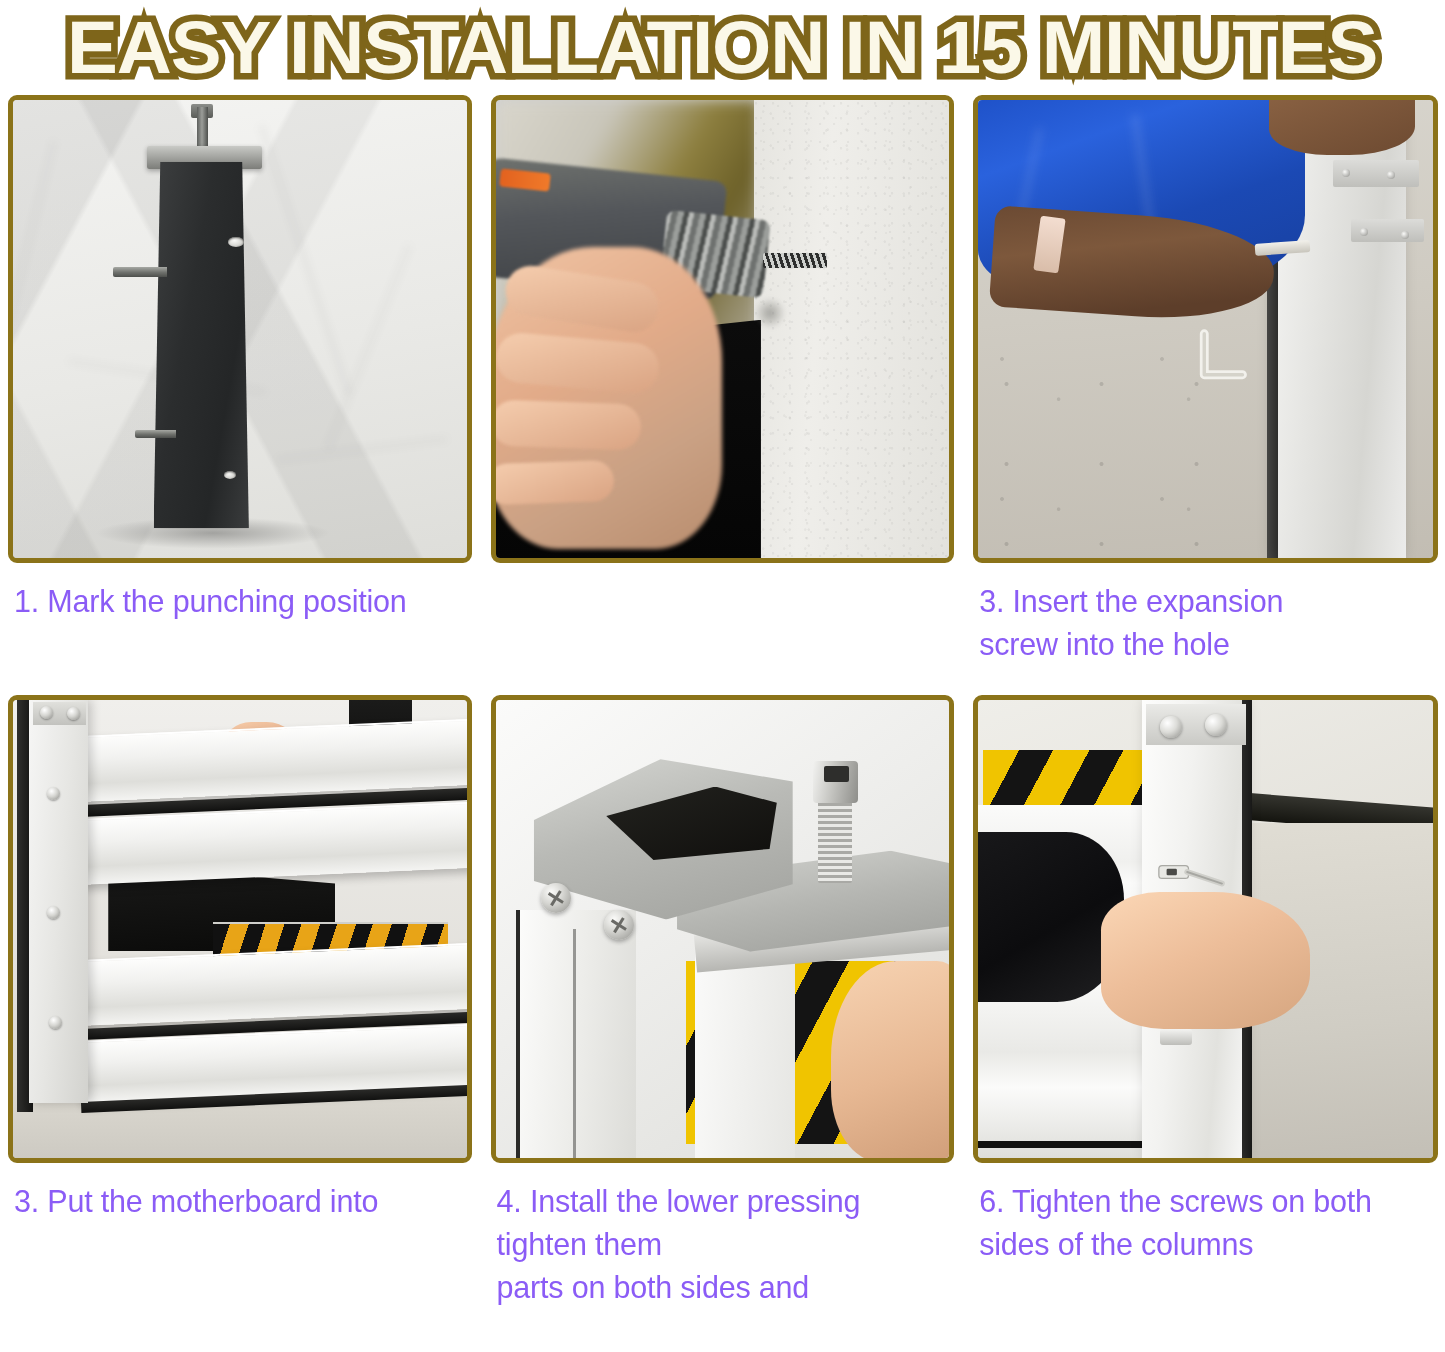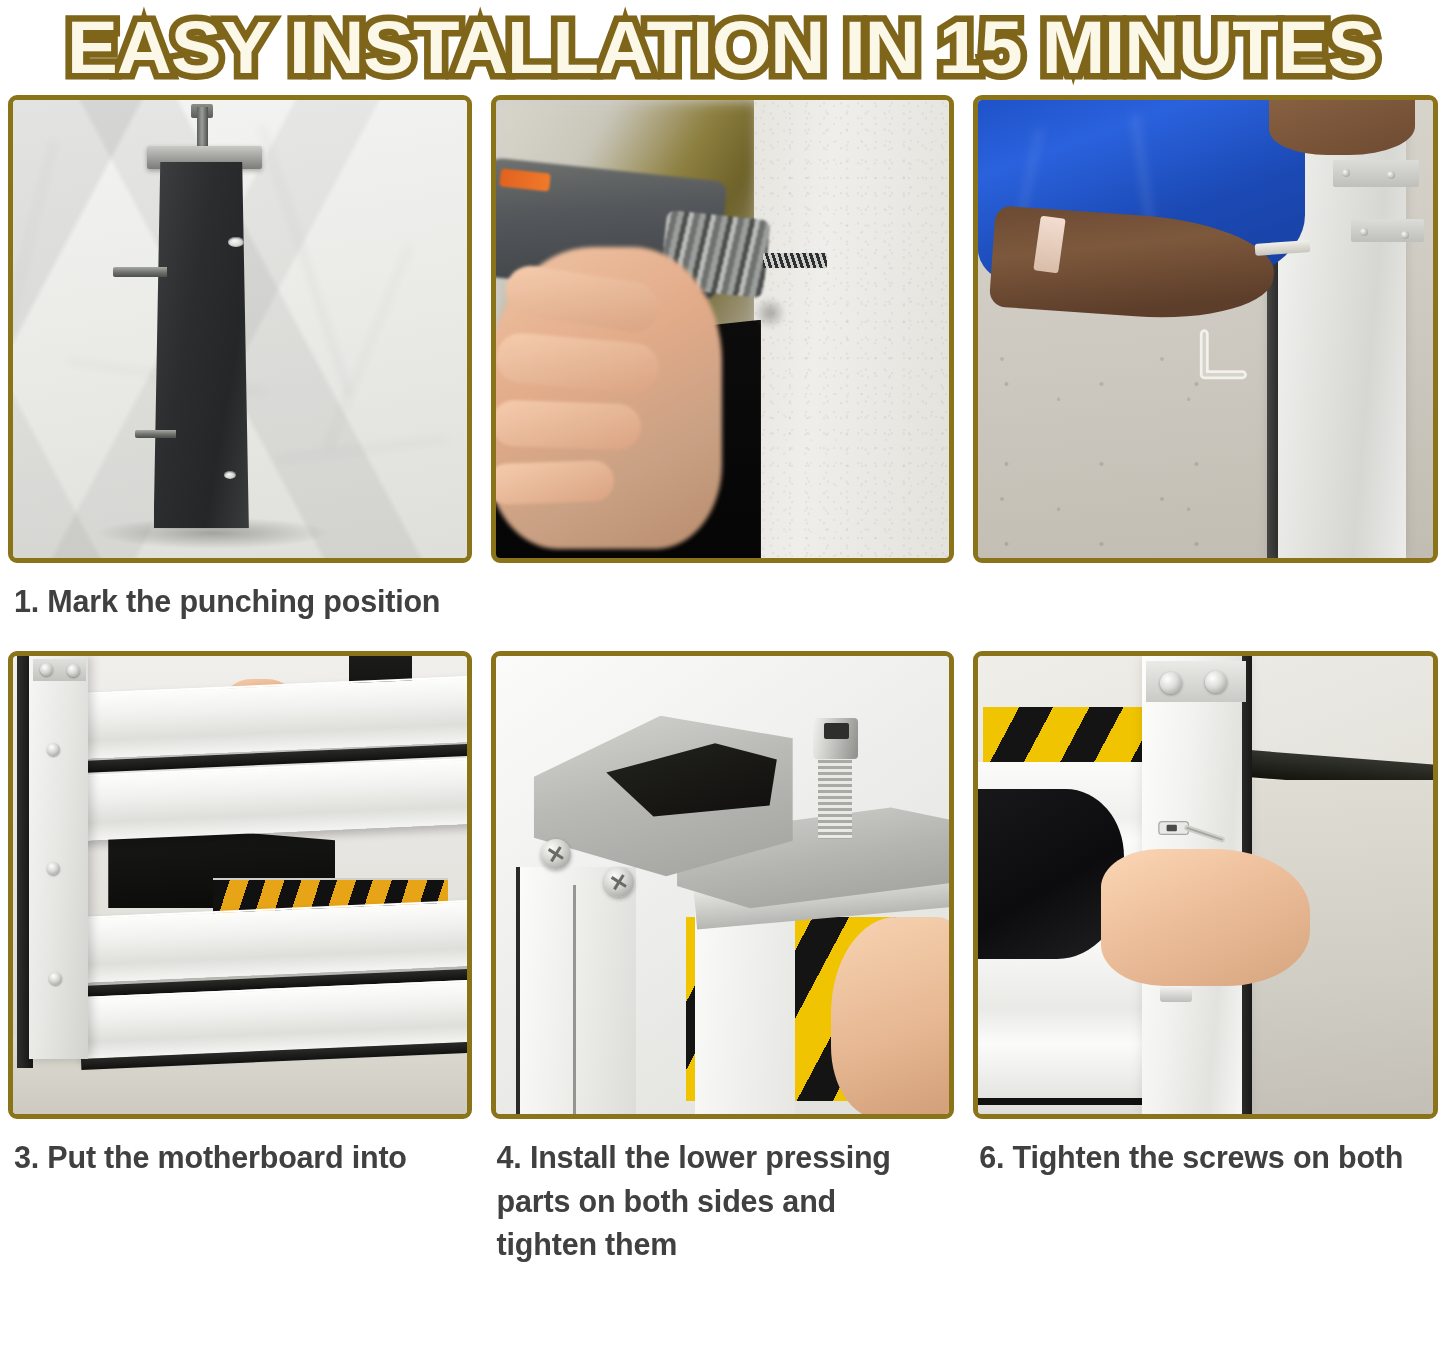--- a/index.html
+++ b/index.html
@@ -70,24 +70,23 @@
   .photo {
     position: absolute;
     inset: 0;
     overflow: hidden;
   }
 
   .caption {
     font-family: "Liberation Sans", sans-serif;
     font-size: 30.5px;
     line-height: 1.42;
-    color: #404040;
+    color: #8b5cf6;
     padding: 17px 4px 0 6px;
     letter-spacing: -0.2px;
-    font-weight: bold;
   }
   .caption .ln { display: block; white-space: nowrap; }
 
   .row-gap { height: 28px; }
 
   
   .p1-bg {
     position: absolute; inset: 0;
     background:
       linear-gradient(118deg, rgba(0,0,0,0.07) 0 18%, rgba(255,255,255,0) 19% 40%, rgba(0,0,0,0.05) 41% 52%, rgba(255,255,255,0) 53%),
@@ -601,20 +600,24 @@
           <div class="p3-cuff"></div>
           <div class="p3-screwbar"></div>
           <div class="p3-allen">
             <svg width="100%" height="100%" viewBox="0 0 100 100" aria-hidden="true">
               <path d="M18 14 L18 74 L74 74" stroke="#f2f1ec" stroke-width="13" fill="none" stroke-linecap="round" stroke-linejoin="round"></path>
               <path d="M18 14 L18 74 L74 74" stroke="#c9c6bc" stroke-width="5" fill="none" stroke-linecap="round" stroke-linejoin="round" opacity="0.7"></path>
             </svg>
           </div>
         </div>
       </div>
+      <div class="caption">
+        <span class="ln">3. Insert the expansion</span>
+        <span class="ln">screw into the hole</span>
+      </div>
     </div>
 
   </div>
 
   <div class="row-gap"></div>
 
   <div class="row">
 
     <div class="cell first">
       <div class="photo-frame">
@@ -663,22 +666,22 @@
           <div class="p5-bracket-slot"></div>
           <div class="p5-bolt-shaft"></div>
           <div class="p5-bolt-head"></div>
           <div class="p5-bolt-hex"></div>
           <div class="p5-screw" style="left:10%;top:40%;"></div>
           <div class="p5-screw" style="left:24%;top:46%;"></div>
         </div>
       </div>
       <div class="caption">
         <span class="ln">4. Install the lower pressing</span>
+        <span class="ln">tighten them</span>
         <span class="ln">parts on both sides and</span>
-        <span class="ln">tighten them</span>
       </div>
     </div>
 
     <div class="cell last">
       <div class="photo-frame">
         <div class="photo">
           <div class="p6-bg"></div>
           <div class="p6-wallband"></div>
           <div class="p6-floor"></div>
           <div class="p6-boards"></div>
@@ -697,17 +700,18 @@
               <rect x="18" y="27" width="16" height="10" rx="2" fill="#4b4b48"></rect>
               <path d="M50 32 L104 50" stroke="#cfcfca" stroke-width="9" stroke-linecap="round"></path>
               <path d="M50 32 L104 50" stroke="#8e8e89" stroke-width="3" stroke-linecap="round" opacity=".6"></path>
             </svg>
           </div>
           <div class="p6-boltside"></div>
         </div>
       </div>
       <div class="caption">
         <span class="ln">6. Tighten the screws on both</span>
+        <span class="ln">sides of the columns</span>
       </div>
     </div>
 
   </div>
 </div>
 
 </body></html>

